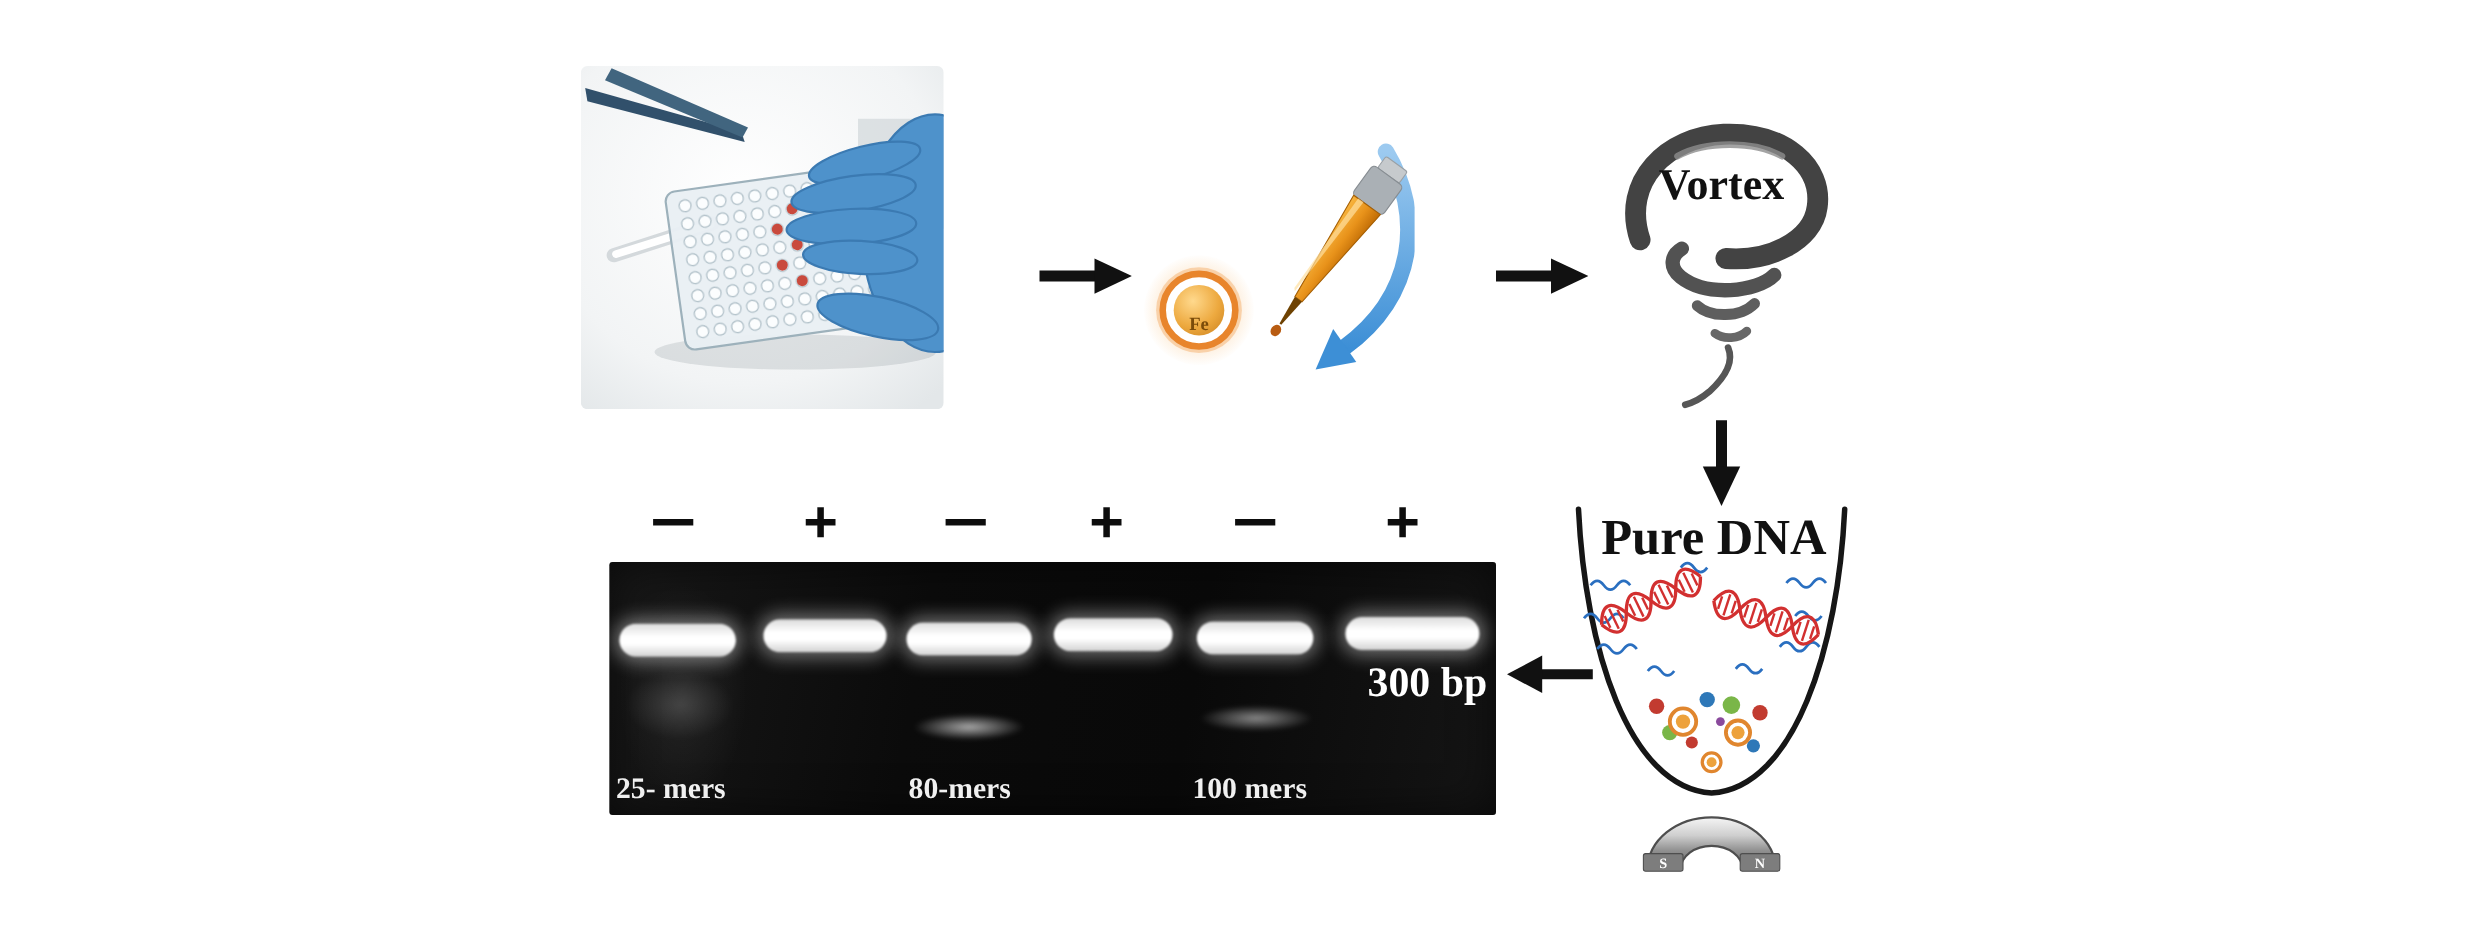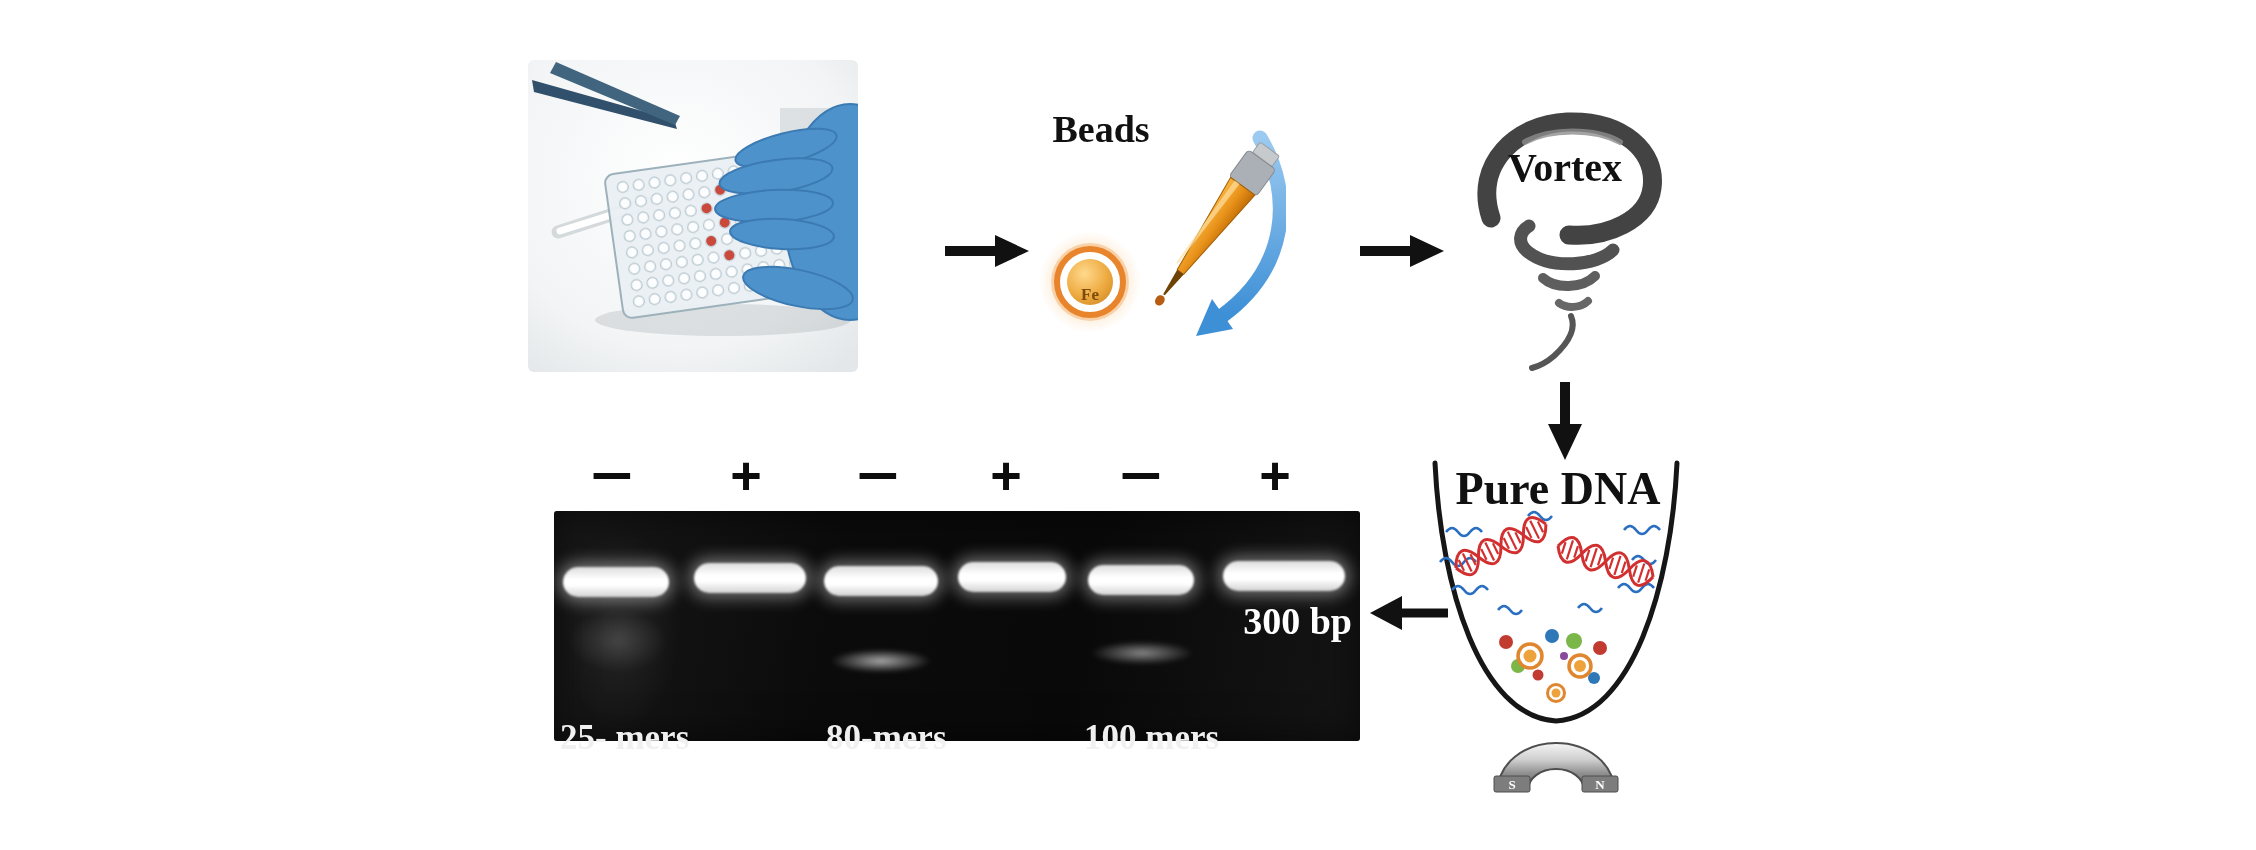--- a/index.html
+++ b/index.html
@@ -24,21 +24,21 @@
   .gel { left:554px; top:511px; width:806px; height:230px; border-radius:3px;
     background:linear-gradient(100deg, #181818 0%, #0b0b0b 35%, #090909 65%, #151515 100%);
     box-shadow:inset 0 0 40px rgba(0,0,0,.6); }
   .gel-haze { position:absolute; background:radial-gradient(ellipse, rgba(255,255,255,0.07), transparent 70%); }
   .band-main { position:absolute; height:30px; border-radius:15px;
     background:linear-gradient(#dcdcdc, #ffffff 40%, #ffffff 62%, #d2d2d2);
     box-shadow:0 0 16px 5px rgba(255,255,255,0.40); filter:blur(1.2px); }
   .band-sec { position:absolute; border-radius:50%;
     background:radial-gradient(ellipse at center, rgba(255,255,255,0.92) 0%, rgba(255,255,255,0) 70%);
     filter:blur(2px); }
-  .gel-label { position:absolute; font-weight:700; font-size:35px; color:#f0f0f0;margin-top:17px; }
+  .gel-label { position:absolute; font-weight:700; font-size:27px; color:#f0f0f0; }
   .gel-annotation { position:absolute; font-weight:700; font-size:38px; color:#ffffff;margin-left:28px; }
 
   .lane-sign { position:absolute; width:88px; top:448px; text-align:center;
     font-family:"Liberation Sans", sans-serif; font-weight:700; font-size:54px; color:#0d0d0d; line-height:1; }
   .lane-sign.minus { transform:scaleX(1.35); }
 </style>
 </head>
 <body>
 
 <div class="canvas">
@@ -92,21 +92,20 @@
       </g>
     </svg>
   </div>
 
   <svg class="abs" style="left:941px;top:229px" width="88" height="44" viewBox="0 0 88 44">
     <line x1="4" y1="22" x2="58" y2="22" stroke="#111" stroke-width="10"></line>
     <polygon points="54,6 88,22 54,38" fill="#111"></polygon>
   </svg>
 
   <div class="abs flow-label" style="left:996px;top:108px;width:210px;font-size:38px">
-    <div>Beads</div>
   </div>
 
   <div class="abs bead">
     <div class="bead-glow"></div>
     <div class="bead-ring"></div>
     <div class="bead-core">
       <span>Fe</span>
     </div>
   </div>
 

